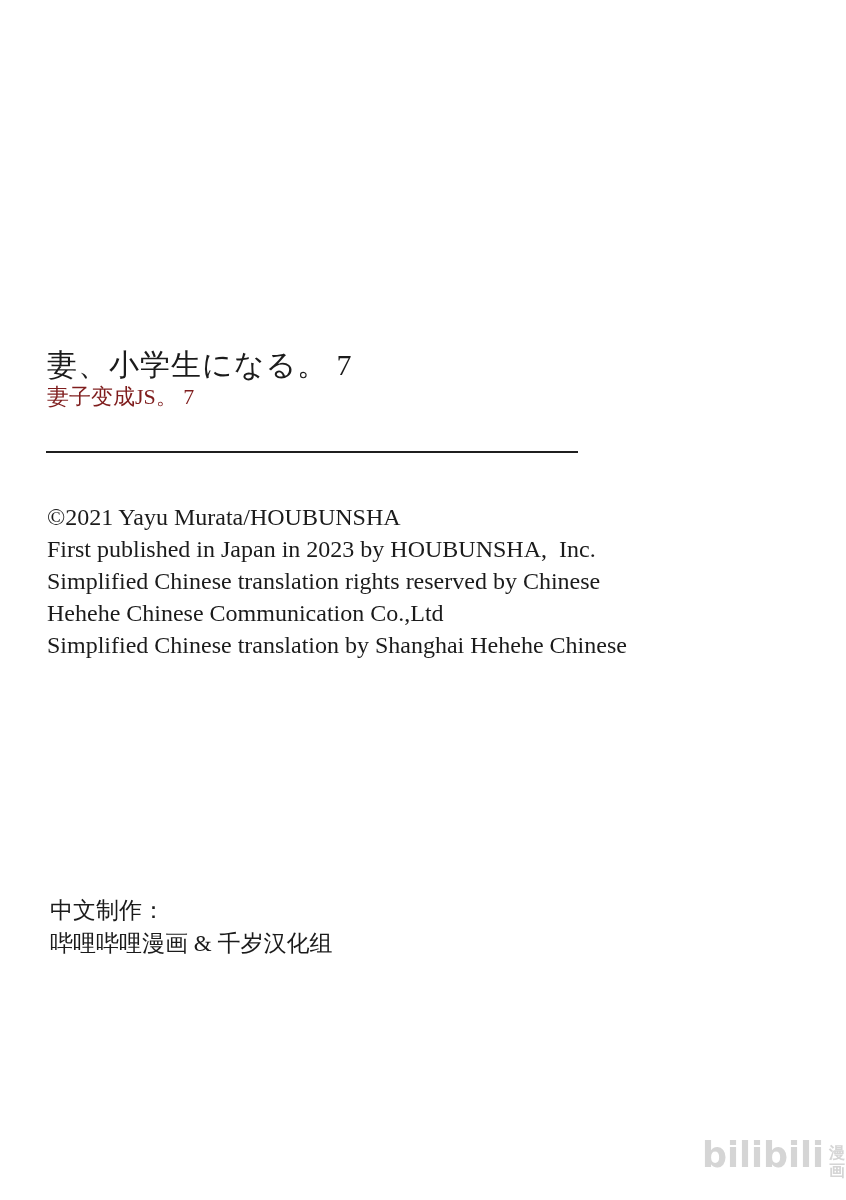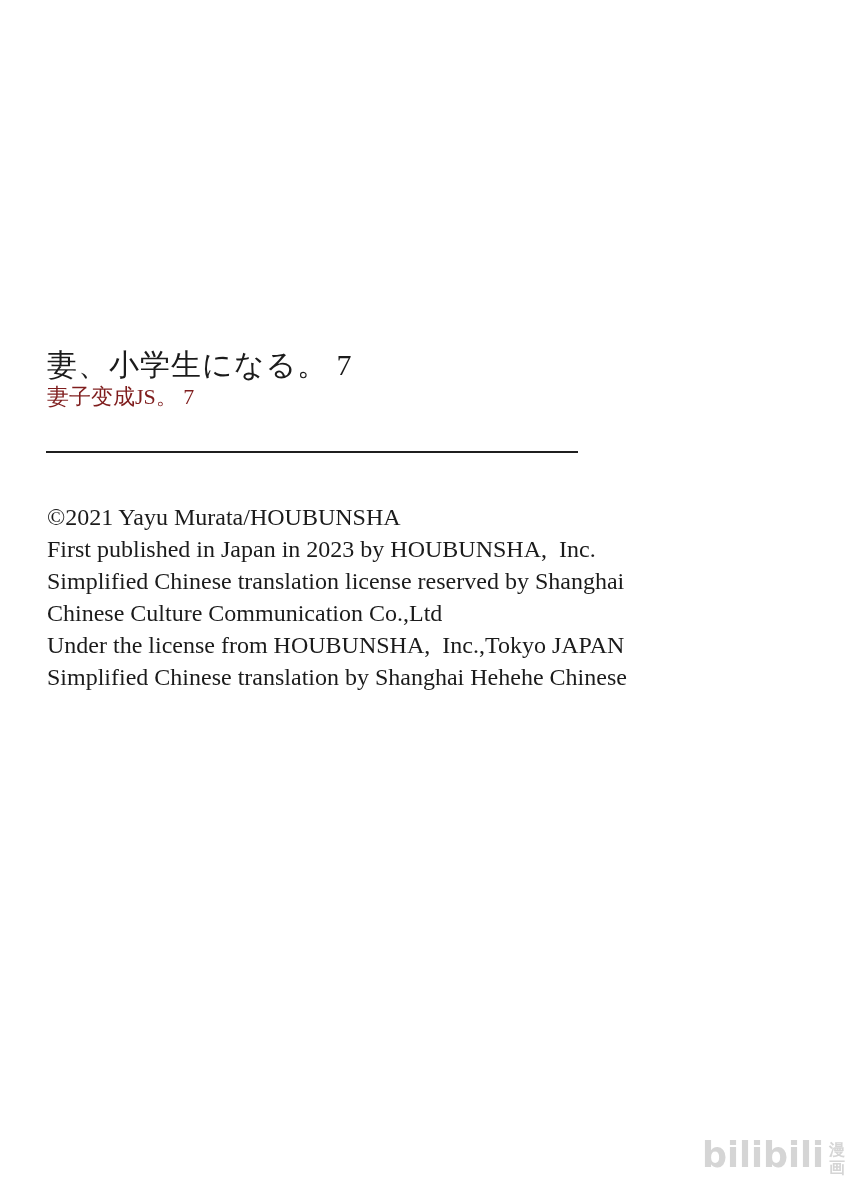--- a/index.html
+++ b/index.html
@@ -75,21 +75,21 @@
   }
   .credits-line {
     white-space: pre;
   }
   
   .watermark {
     position: absolute;
     left: 702px;
     top: 1130px;
     display: flex;
-    align-items: center;
+    align-items: flex-end;
     color: #d5d5d5;
     user-select: none;
   }
   .wm-logo {
     font-family: "DejaVu Sans", "Liberation Sans", sans-serif;
     font-weight: bold;
     font-size: 35px;
     line-height: 50px;
     letter-spacing: 0;
     color: #d5d5d5;
@@ -115,26 +115,29 @@
   <header class="titles">
     <h1 class="title-jp">妻、小学生になる。 7</h1>
     <h2 class="title-cn">妻子变成JS。 7</h2>
   </header>
 
   <div class="divider"></div>
 
   <section class="license">
     <div class="license-line">©2021 Yayu Murata/HOUBUNSHA</div>
     <div class="license-line">First published in Japan in 2023 by HOUBUNSHA,  Inc.</div>
-    <div class="license-line">Simplified Chinese translation license reserved by Shanghai</div>
-    <div class="license-line">Chinese Culture Communication Co.,Ltd</div>
-    <div class="license-line">Under the license from HOUBUNSHA,  Inc.,Tokyo JAPAN</div>
+    <div class="license-line">Simplified Chinese translation rights reserved by Chinese</div>
+    <div class="license-line">Hehehe Chinese Communication Co.,Ltd</div>
     <div class="license-line">Simplified Chinese translation by Shanghai Hehehe Chinese</div>
   </section>
 
+  <section class="credits">
+    <div class="credits-line">中文制作：</div>
+    <div class="credits-line">哔哩哔哩漫画 &amp; 千岁汉化组</div>
+  </section>
 
   <div class="watermark">
     <span class="wm-logo">bilibili</span>
     <span class="wm-vertical">
       <span>漫</span>
       <span>画</span>
     </span>
   </div>
 
 </div>

